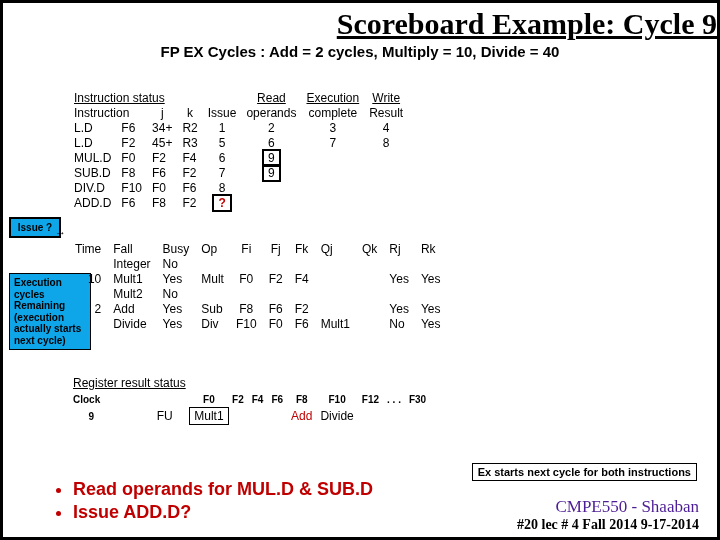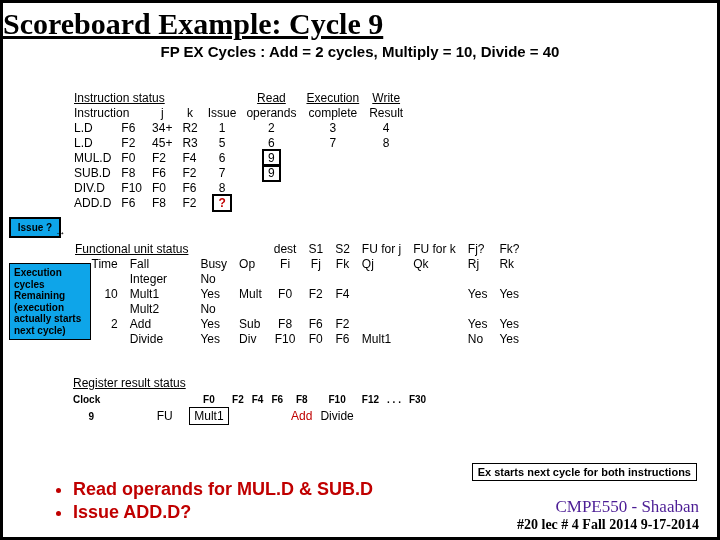--- a/index.html
+++ b/index.html
@@ -1,21 +1,21 @@
 <!DOCTYPE html>
 <html><head>
 <meta charset="utf-8">
 <style>
   body { margin:0; font-family:"Times New Roman",serif; }
   .slide { width:720px; height:540px; border:3px solid #000; box-sizing:border-box; position:relative; background:#fff; }
-  .title { text-align:left; font-size:30px; font-weight:bold; text-decoration:underline; margin:4px 0 2px 0; }
+  .title { text-align:right; font-size:30px; font-weight:bold; text-decoration:underline; margin:4px 0 2px 0; }
   .sub { text-align:center; font-size:15px; font-weight:bold; font-family:Arial,sans-serif; margin-bottom:4px; }
   .box { position:absolute; border:1.5px solid #000; font-size:10px; font-weight:bold; padding:3px 4px; background:#0ea5e9; font-family:Arial,sans-serif; }
   .issuebox { left:6px; top:214px; width:40px; text-align:center; border:2px solid #000;}
-  .execbox { left:6px; top:260px; width:72px; line-height:1.15;}
+  .execbox { left:6px; top:270px; width:72px; line-height:1.15;}
   .arrowptr { position:absolute; left:52px; top:222px; font-size:11px; }
   .exstart { position:absolute; right:20px; top:460px; font-size:11px; font-weight:bold; border:1.5px solid #000; padding:2px 5px; background:#fff; font-family:Arial,sans-serif;}
   .cmpe { position:absolute; right:18px; bottom:20px; font-size:17px; color:#4c1d95; font-family:"Times New Roman",serif;}
   .lecnum { position:absolute; right:18px; bottom:4px; font-size:14px;font-weight:bold; }
   .bullets { position:absolute; left:30px; top:458px; font-size:18px; color:#c00000; font-family:Arial,sans-serif; font-weight:bold;}
   .bullets li { margin-bottom:2px; list-style:disc; }
   .tbl { position:absolute; border-collapse:collapse; font-size:12px; font-family:Arial,sans-serif; }
   .istat { left:66px; top:87px; }
   .istat td { padding:0 5px; height:15px; white-space:nowrap;}
   .ihead td { text-align:center; }
@@ -115,32 +115,20 @@
           <td style="text-align:center"><span class="circled redq">?</span></td>
           <td></td>
           <td></td>
           <td></td>
         </tr>
   </tbody>
     </table>
 
   <table class="tbl fus">
     <tbody>
-        <tr>
-          <td colspan="3" class="ul">Functional unit status</td>
-          <td></td>
-          <td></td>
-          <td style="text-align:center">dest</td>
-          <td style="text-align:center">S1</td>
-          <td style="text-align:center">S2</td>
-          <td>FU for j</td>
-          <td>FU for k</td>
-          <td>Fj?</td>
-          <td>Fk?</td>
-        </tr>
     <tr>
           <td style="text-align:right">Time</td>
           <td>Fall</td>
           <td></td>
           <td>Busy</td>
           <td>Op</td>
           <td style="text-align:center">Fi</td>
           <td style="text-align:center">Fj</td>
           <td style="text-align:center">Fk</td>
           <td>Qj</td>

